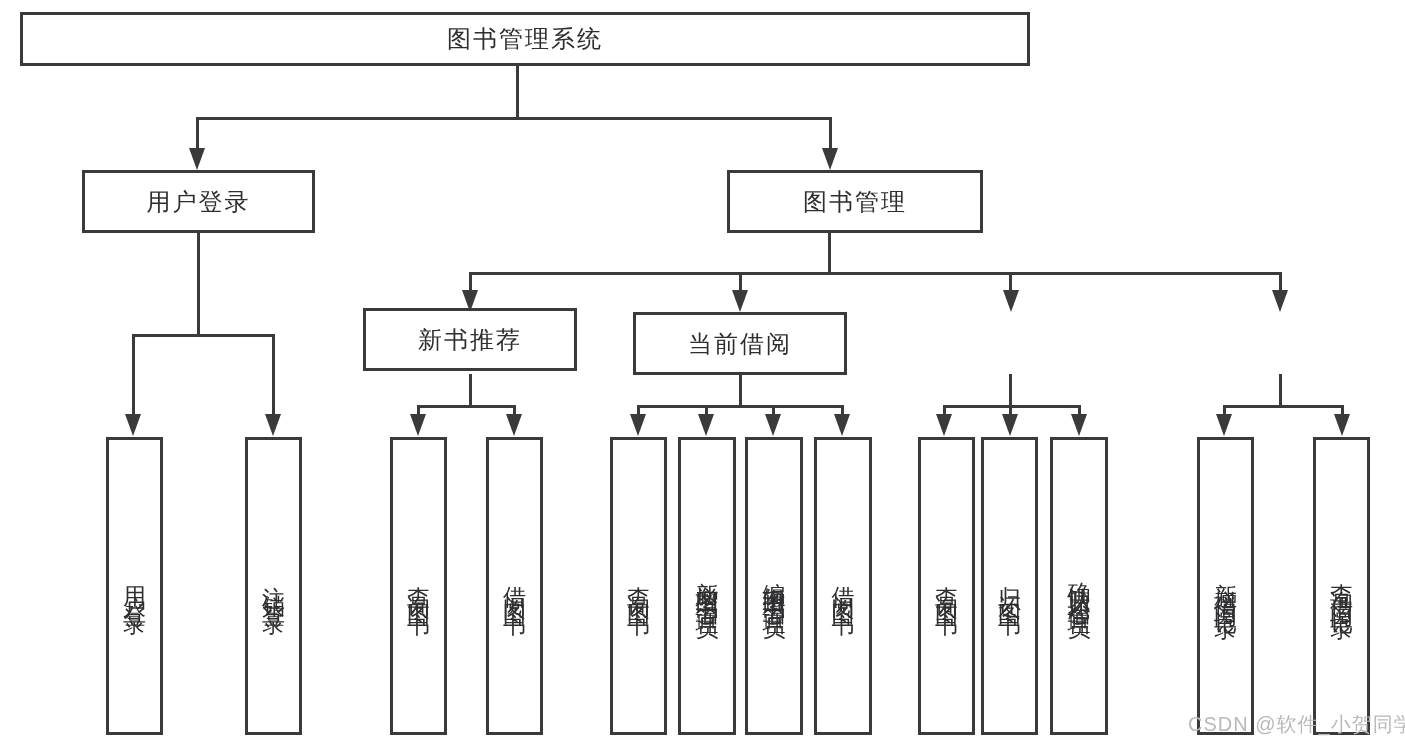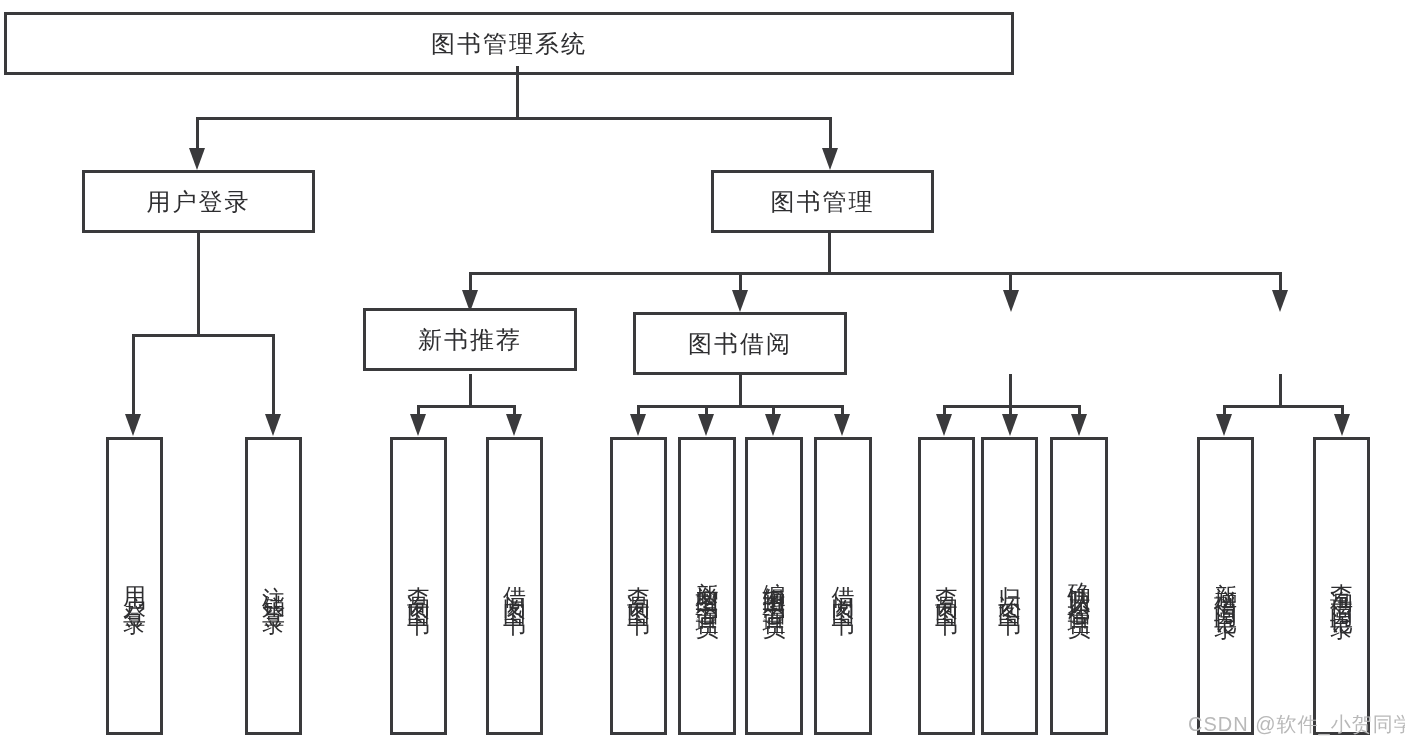--- a/index.html
+++ b/index.html
@@ -33,35 +33,35 @@
   .watermark{
     position:absolute;left:1188px;top:711px;font-size:20px;letter-spacing:1px;
     color:#b9b9b9;white-space:nowrap;
   }
 </style>
 </head>
 <body>
 
 <div class="canvas">
 
-  <div class="box" style="left:4px;top:12px;width:1010px;height:63px">
+  <div class="box" style="left:20px;top:12px;width:1010px;height:54px">
     <span>图书管理系统</span>
   </div>
 
   <div class="vline" style="left:516px;top:66px;height:52px"></div>
   <div class="hline" style="left:196px;top:117px;width:636px"></div>
   <div class="vline" style="left:196px;top:117px;height:33px"></div>
   <div class="vline" style="left:829px;top:117px;height:33px"></div>
   <div class="arrow" style="left:189px;top:148px"></div>
   <div class="arrow" style="left:822px;top:148px"></div>
 
   <div class="box" style="left:82px;top:170px;width:233px;height:63px">
     <span>用户登录</span>
   </div>
-  <div class="box" style="left:711px;top:170px;width:223px;height:63px">
+  <div class="box" style="left:727px;top:170px;width:256px;height:63px">
     <span>图书管理</span>
   </div>
 
   <div class="vline" style="left:197px;top:232px;height:103px"></div>
   <div class="hline" style="left:132px;top:334px;width:143px"></div>
   <div class="vline" style="left:132px;top:334px;height:82px"></div>
   <div class="vline" style="left:272px;top:334px;height:82px"></div>
   <div class="arrow" style="left:125px;top:414px"></div>
   <div class="arrow" style="left:265px;top:414px"></div>
 
@@ -73,21 +73,21 @@
   <div class="vline" style="left:1279px;top:272px;height:20px"></div>
   <div class="arrow" style="left:462px;top:290px"></div>
   <div class="arrow" style="left:732px;top:290px"></div>
   <div class="arrow" style="left:1003px;top:290px"></div>
   <div class="arrow" style="left:1272px;top:290px"></div>
 
   <div class="box" style="left:363px;top:308px;width:214px;height:63px">
     <span>新书推荐</span>
   </div>
   <div class="box" style="left:633px;top:312px;width:214px;height:63px">
-    <span>图书借阅</span>
+    <span>当前借阅</span>
   </div>
 
   <div class="vline" style="left:469px;top:374px;height:32px"></div>
   <div class="hline" style="left:417px;top:405px;width:99px"></div>
   <div class="vline" style="left:417px;top:405px;height:11px"></div>
   <div class="vline" style="left:513px;top:405px;height:11px"></div>
   <div class="arrow" style="left:410px;top:414px"></div>
   <div class="arrow" style="left:506px;top:414px"></div>
 
   <div class="vline" style="left:739px;top:374px;height:32px"></div>

